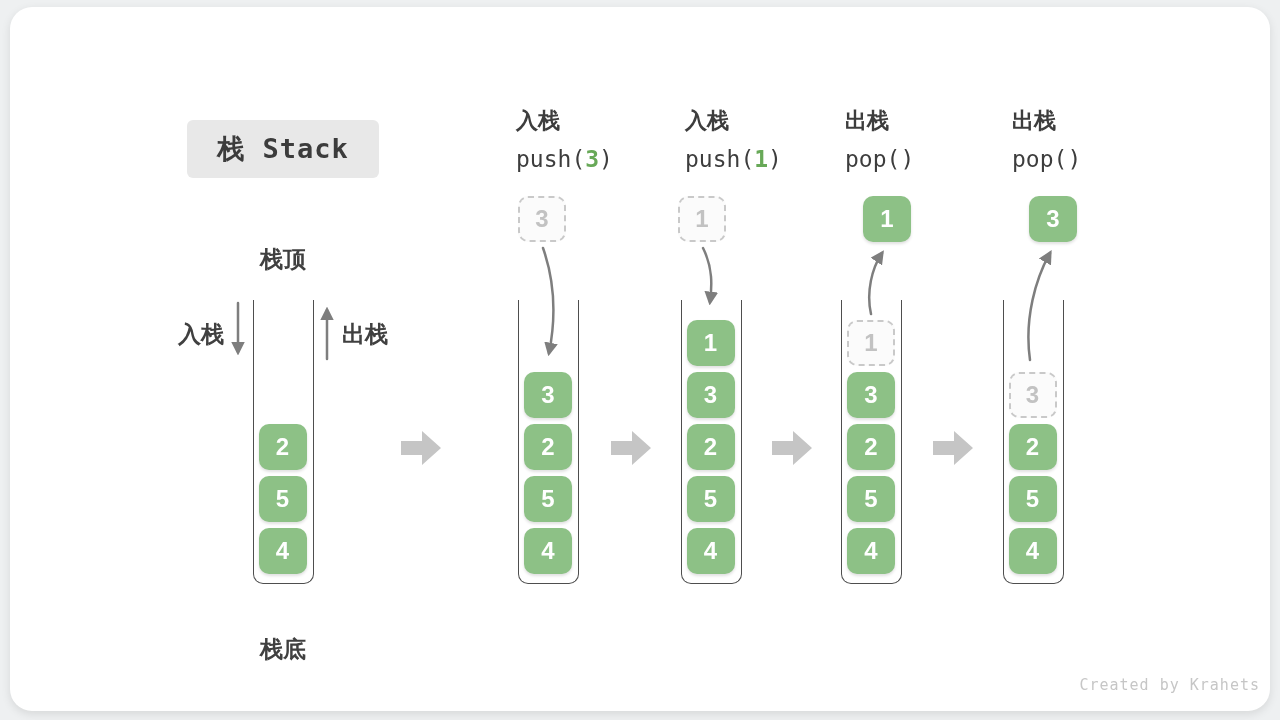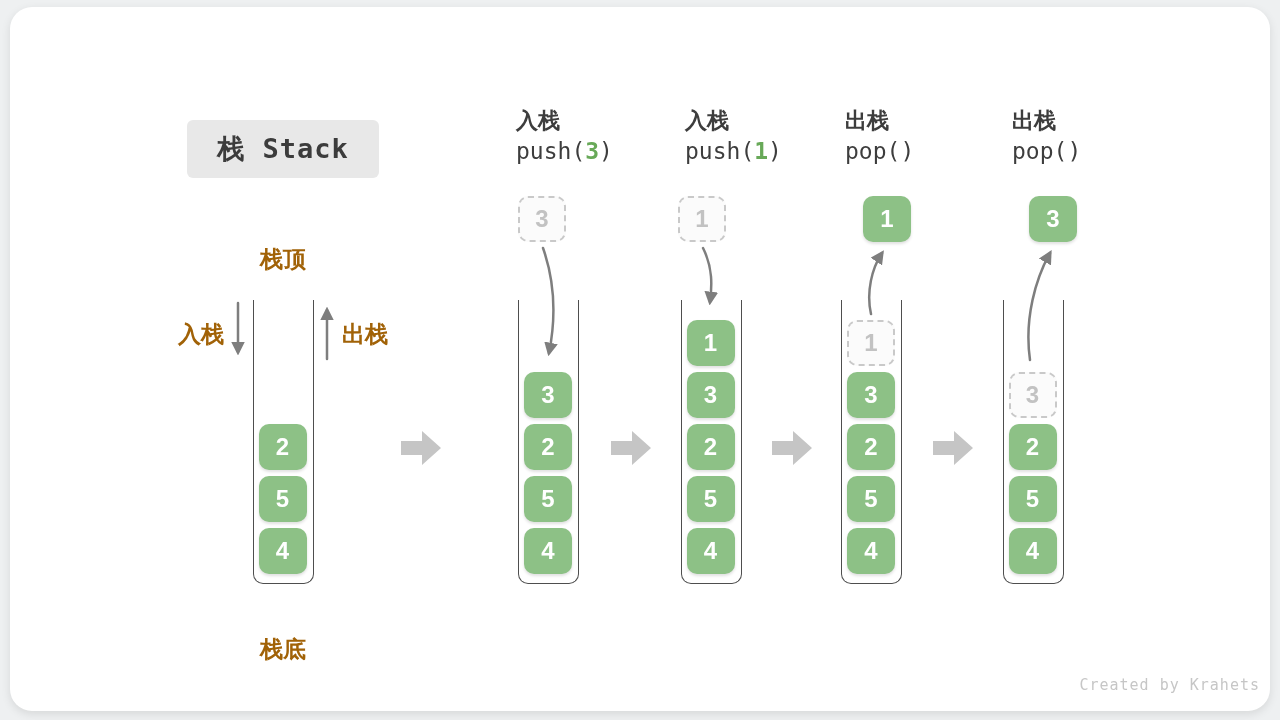--- a/index.html
+++ b/index.html
@@ -26,21 +26,21 @@
     font-family: "DejaVu Sans Mono", "Liberation Mono", monospace;
     font-size: 27px; font-weight: 600; color: #3c3c3c;
     letter-spacing: 1px;
     margin-top: 8px;
   }
   .op-label { position: absolute; top: 106px; }
   .op-label .cn {
     font-size: 22px; font-weight: 600; color: #3d3d3d; display: block;
   }
   .op-label .code {
-    display: block; margin-top: 2px;
+    display: block; margin-top: 10px;
     font-family: "DejaVu Sans Mono", "Liberation Mono", monospace;
     font-size: 23px; font-weight: 500; color: #3d3d3d;
   }
   .op-label .code .arg { color: #68a958; font-weight: 700; }
 
   .stack {
     position: absolute; top: 300px; width: 61px; height: 284px;
     border-left: 1.5px solid #4e4e4e;
     border-right: 1.5px solid #4e4e4e;
     border-bottom: 1.5px solid #4e4e4e;
@@ -77,21 +77,21 @@
     border: 2px dashed #c9c9c9;
     color: #c2c2c2;
   }
   .float-box.solid {
     background: #8dc186;
     color: #ffffff;
     box-shadow: 0 2px 3px rgba(0,0,0,0.12);
   }
 
   .legend {
-    position: absolute; color: #a16207; font-weight: 700; font-size: 23px;
+    position: absolute; color: #404040; font-weight: 700; font-size: 23px;
   }
   .legend.centered { width: 120px; text-align: center; }
 
   .arrow-overlay {
     position: absolute; left: 0; top: 0; width: 1280px; height: 720px;
     pointer-events: none; z-index: 5;
   }
   .block-arrow { position: absolute; z-index: 1; }
 
   .attribution {

